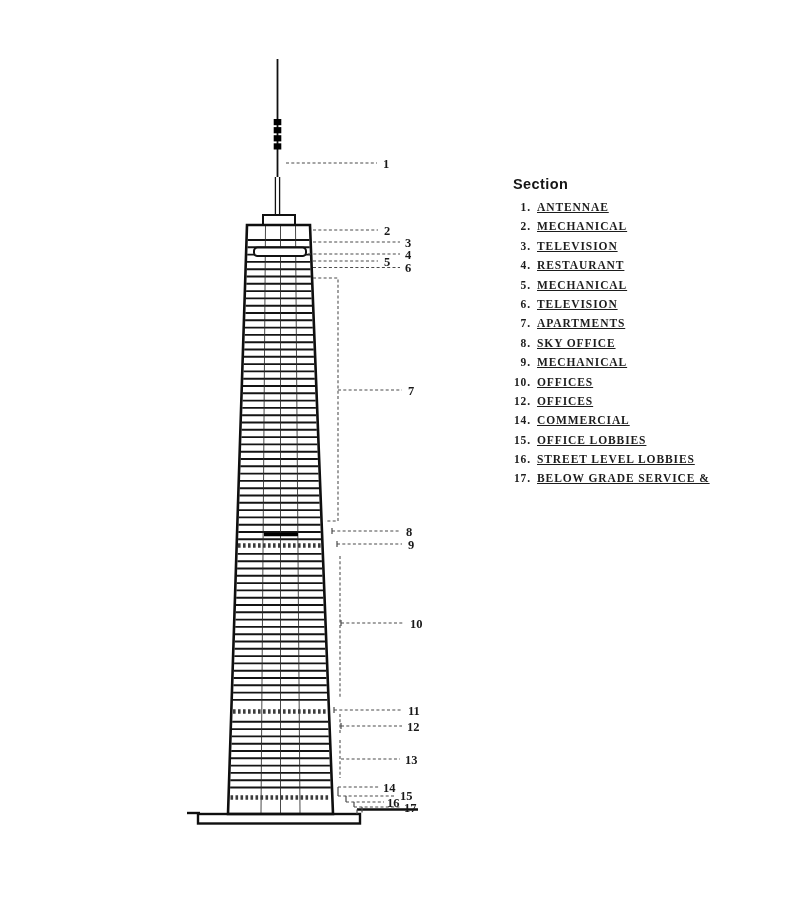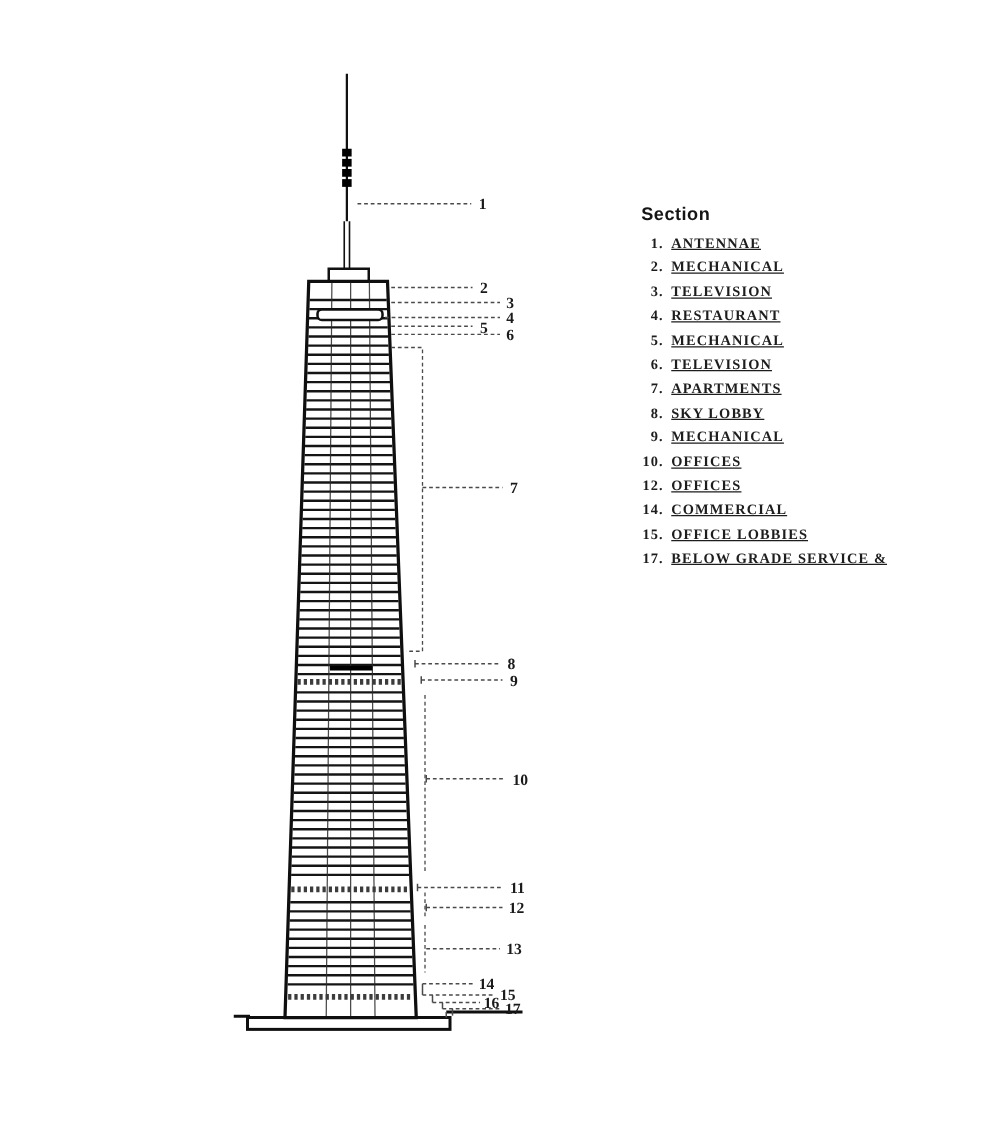--- a/index.html
+++ b/index.html
@@ -12,21 +12,21 @@
   .floor{stroke:#141414;stroke-width:1.9;}
   .col{stroke:#2a2a2a;stroke-width:1;opacity:.85;}
   .band{stroke:#3c3c3c;stroke-width:4.6;stroke-dasharray:2.6 2.4;fill:none;}
   .leader{stroke:#4a4a4a;stroke-width:1.05;stroke-dasharray:3 2.3;fill:none;}
   .tick{stroke:#4a4a4a;stroke-width:1.2;}
   .callout{font-family:"Liberation Serif", serif;font-weight:bold;font-size:12.5px;fill:#1a1a1a;}
   .mast{stroke:#111;stroke-width:1.8;}
   .mastthin{stroke:#111;stroke-width:1.3;}
   .bead{fill:#000;}
   
-  #legend{position:absolute;left:505px;top:164px;width:278px;color:#1d1d1d;}
+  #legend{position:absolute;left:505px;top:176px;width:278px;color:#1d1d1d;}
   #legend h2{margin:0 0 9px 8px;font-family:"Liberation Sans", sans-serif;
              font-weight:bold;font-size:14.5px;letter-spacing:.4px;color:#151515;}
   .legend-row{display:flex;align-items:flex-start;height:19.4px;
               font-size:11.5px;font-weight:bold;letter-spacing:.9px;line-height:13px;}
   .legend-row .num{width:26px;text-align:right;flex:0 0 26px;}
   .legend-row .lbl{margin-left:6px;white-space:pre;text-decoration:underline;}
   .legend-row.cont{height:19.4px;}
   .legend-row.cont .lbl{margin-left:10px;}
 </style>
 </head>
@@ -233,21 +233,21 @@
         <div class="legend-row">
           <span class="num">6.</span>
           <span class="lbl">TELEVISION</span>
         </div>
         <div class="legend-row">
           <span class="num">7.</span>
           <span class="lbl">APARTMENTS</span>
         </div>
         <div class="legend-row">
           <span class="num">8.</span>
-          <span class="lbl">SKY LOBBY</span>
+          <span class="lbl">SKY OFFICE</span>
         </div>
         <div class="legend-row">
           <span class="num">9.</span>
           <span class="lbl">MECHANICAL</span>
         </div>
         <div class="legend-row">
           <span class="num">10.</span>
           <span class="lbl">OFFICES</span>
         </div>
         <div class="legend-row">
@@ -256,19 +256,23 @@
         </div>
         <div class="legend-row">
           <span class="num">14.</span>
           <span class="lbl">COMMERCIAL</span>
         </div>
         <div class="legend-row">
           <span class="num">15.</span>
           <span class="lbl">OFFICE LOBBIES</span>
         </div>
         <div class="legend-row">
+          <span class="num">16.</span>
+          <span class="lbl">STREET LEVEL LOBBIES</span>
+        </div>
+        <div class="legend-row">
           <span class="num">17.</span>
           <span class="lbl">BELOW GRADE SERVICE &amp;</span>
         </div>
       </div>
   </div>
 
 </div>
 
 </body></html>

